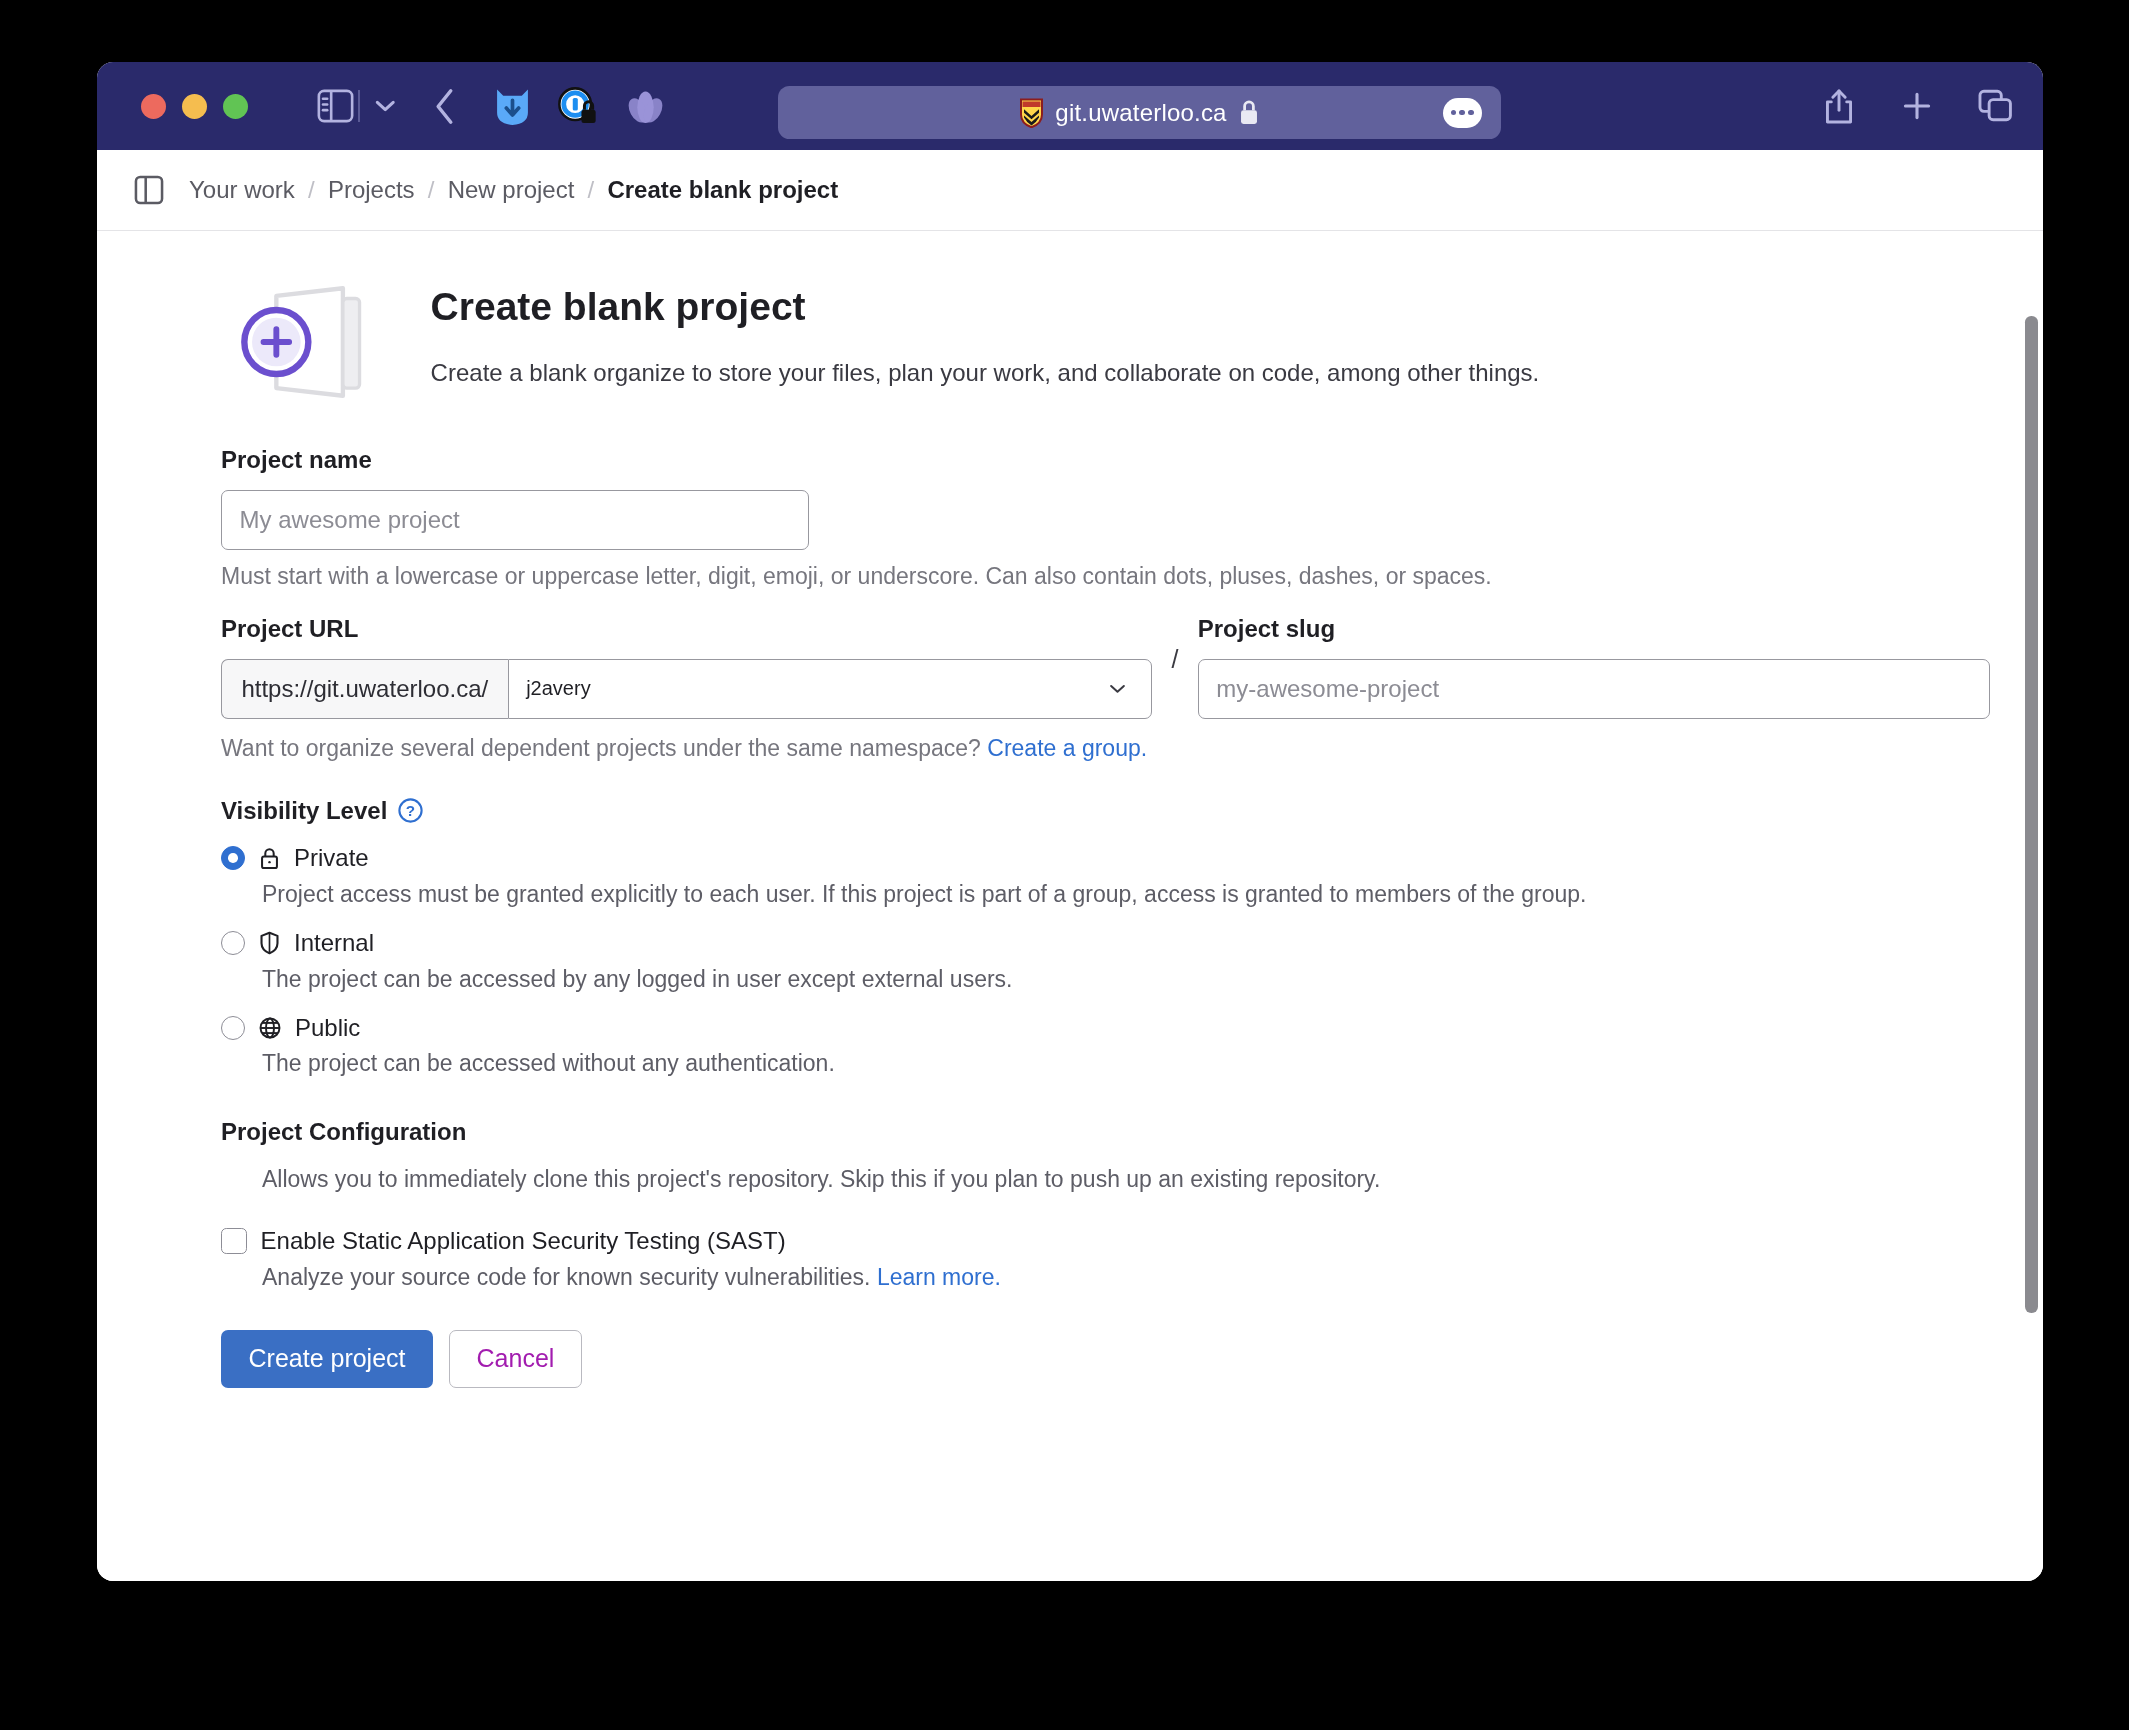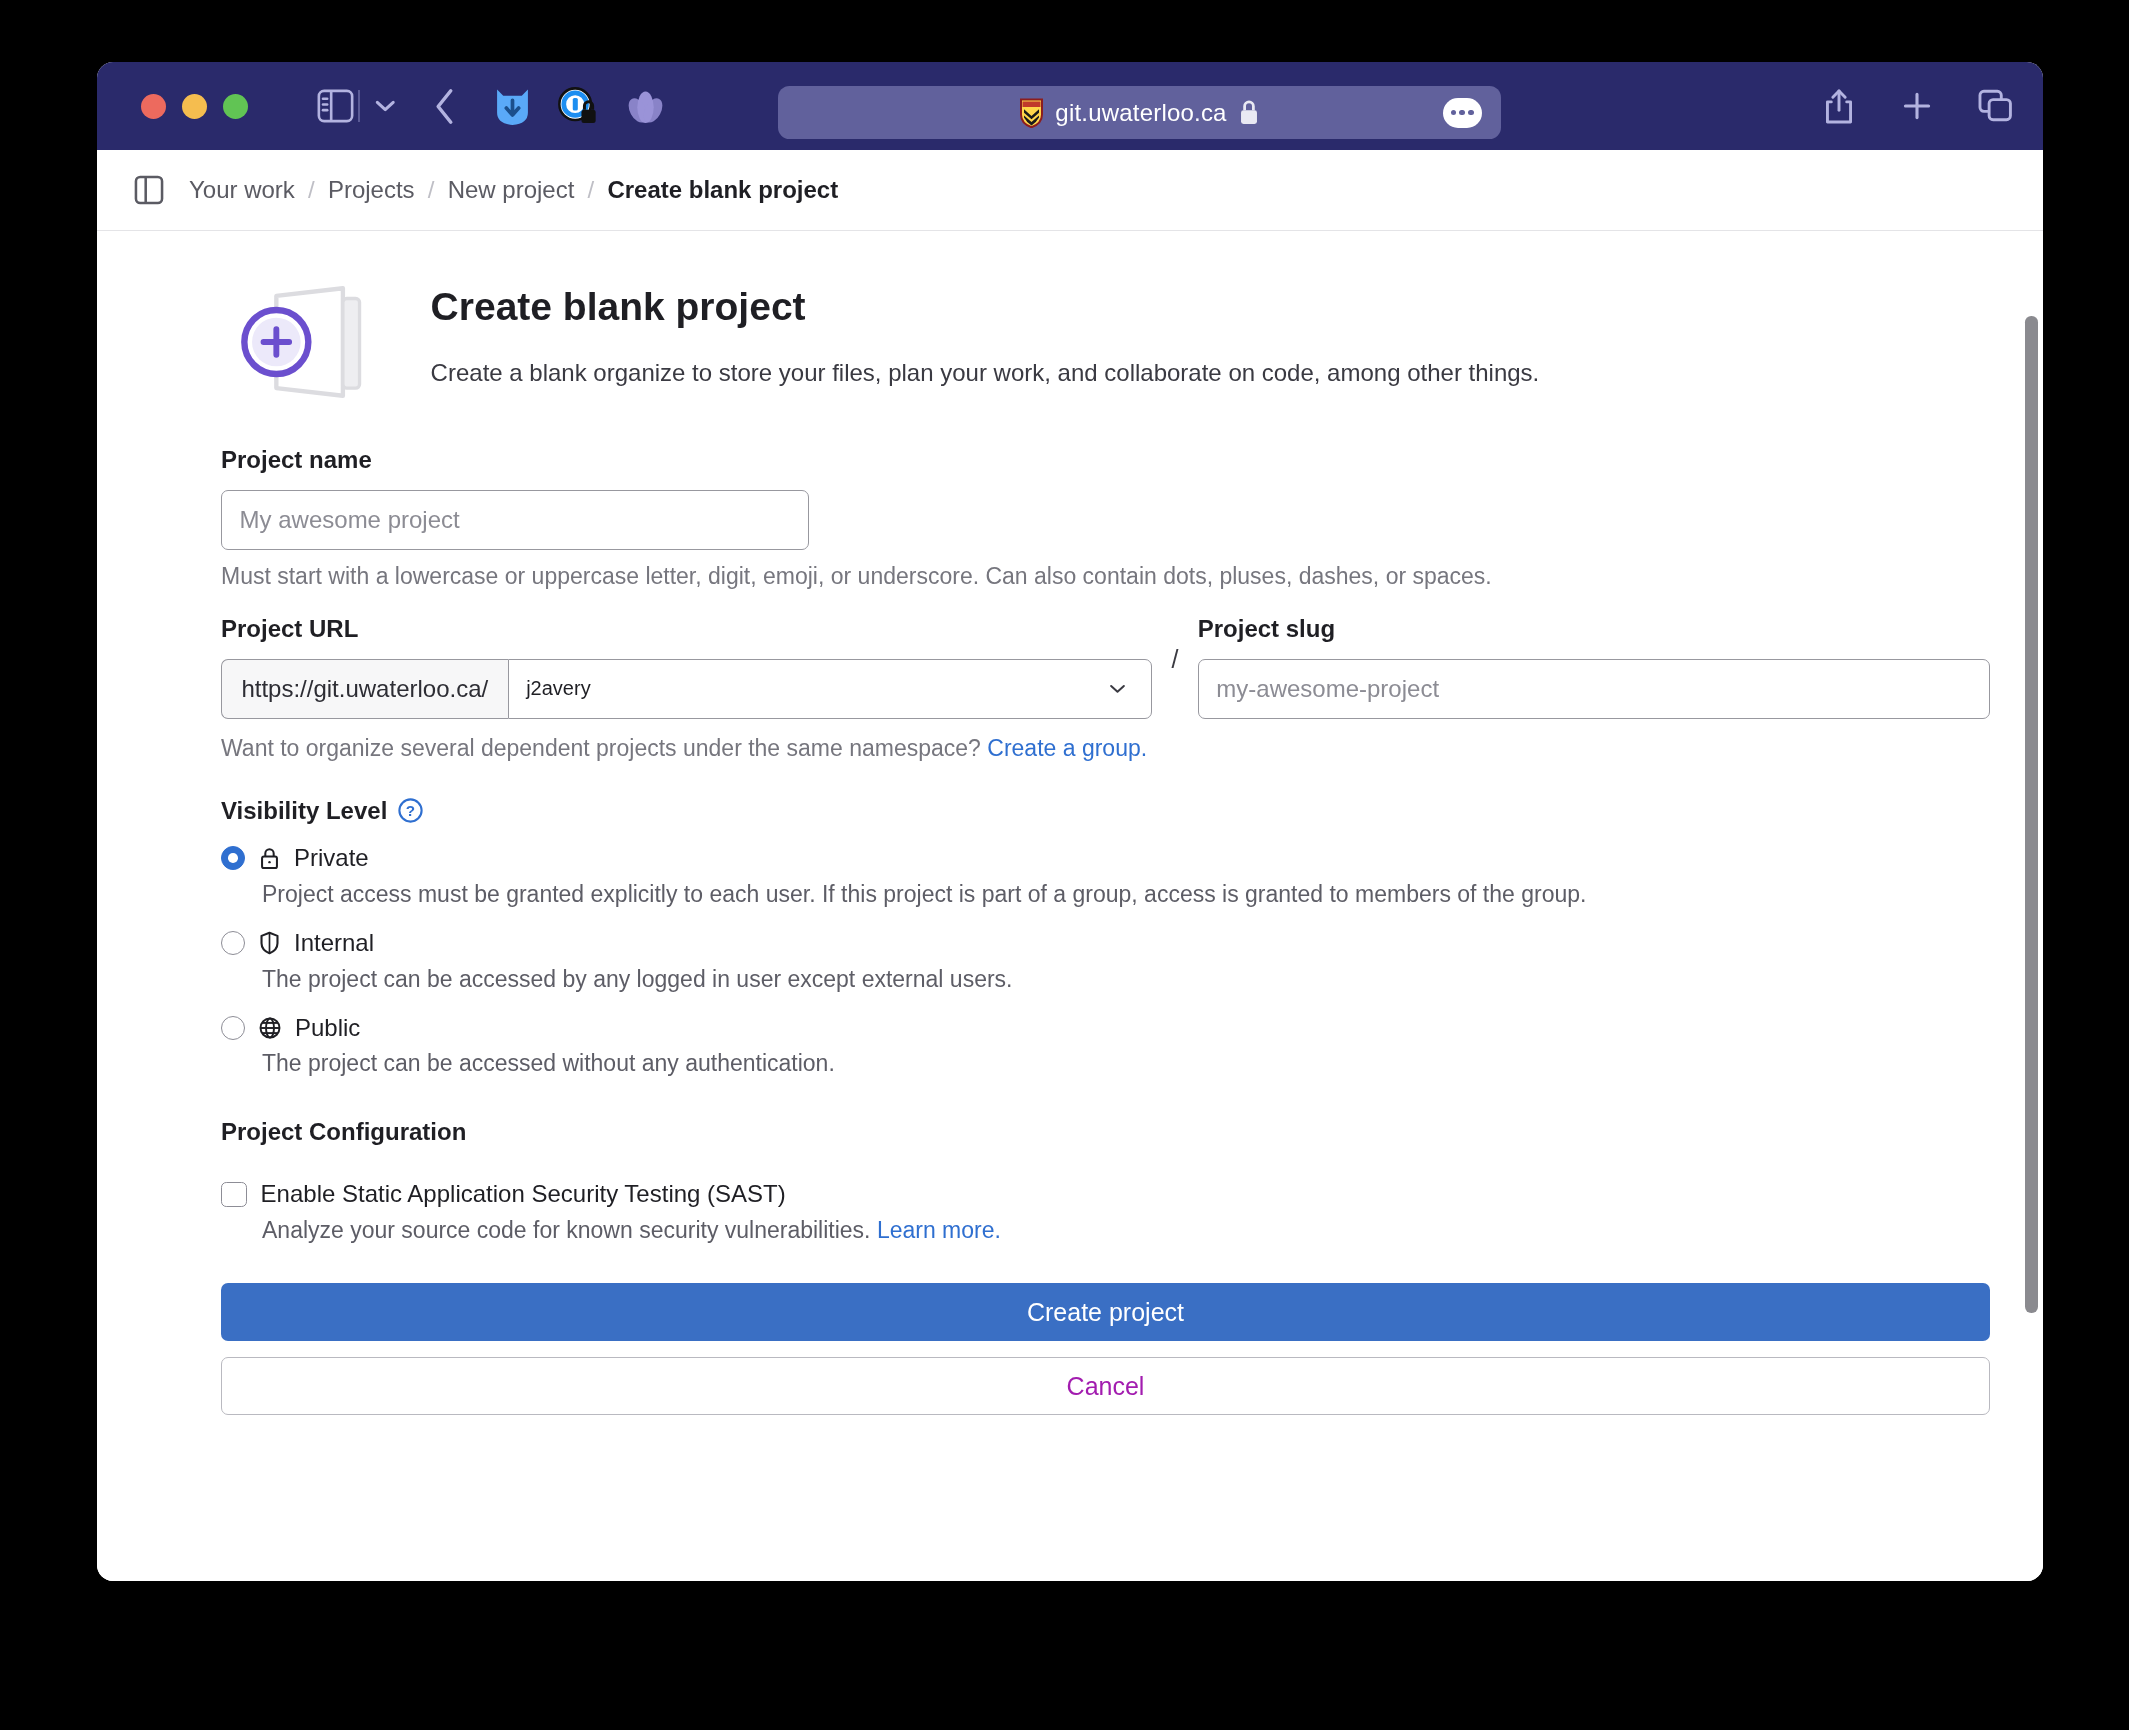--- a/index.html
+++ b/index.html
@@ -166,21 +166,21 @@
     border: 0.9px solid #8d8d96; background: #fff; flex: none;
     position: relative;
   }
   .chk.on { background: #2f6fd0; border-color: #2f6fd0; }
   .chk.on::after {
     content: ""; position: absolute; left: 8px; top: 2.6px;
     width: 7px; height: 14px; border: solid #fff;
     border-width: 0 2.6px 2.6px 0; transform: rotate(42deg);
   }
 
-  .btnrow { display: flex; gap: 16px; margin-top: 39px; flex-direction: column; }
+  .btnrow { display: flex; gap: 16px; margin-top: 39px; }
   .btn {
     height: 58px; border-radius: 7px; font-size: 25px;
     display: flex; align-items: center; justify-content: center;
     padding: 0 26.5px; cursor: pointer; border: 0.9px solid transparent;
   }
   .btn-primary { background: #3a6fc4; color: #fff; }
   .btn-secondary { background: #fff; color: #a21caf; border: 0.9px solid #b9b9c0; }
 
   
   #scrollbar {
@@ -433,20 +433,21 @@
             <span class="opt-label">Public</span>
           </div>
           <div class="opt-desc">The project can be accessed without any authentication.</div>
         </div>
 
         <div class="sec-title" style="margin-top:41px">
           <span>Project Configuration</span>
         </div>
 
         <div class="opt" style="margin-top:19.4px">
+          <div class="opt-desc">Allows you to immediately clone this project's repository. Skip this if you plan to push up an existing repository.</div>
         </div>
 
         <div class="opt" style="margin-top:34px">
           <div class="opt-head">
             <span class="chk"></span>
             <span class="opt-label">Enable Static Application Security Testing (SAST)</span>
           </div>
           <div class="opt-desc">
             <span>Analyze your source code for known security vulnerabilities.</span>
             <a href="#" class="inline-link">Learn more.</a>

